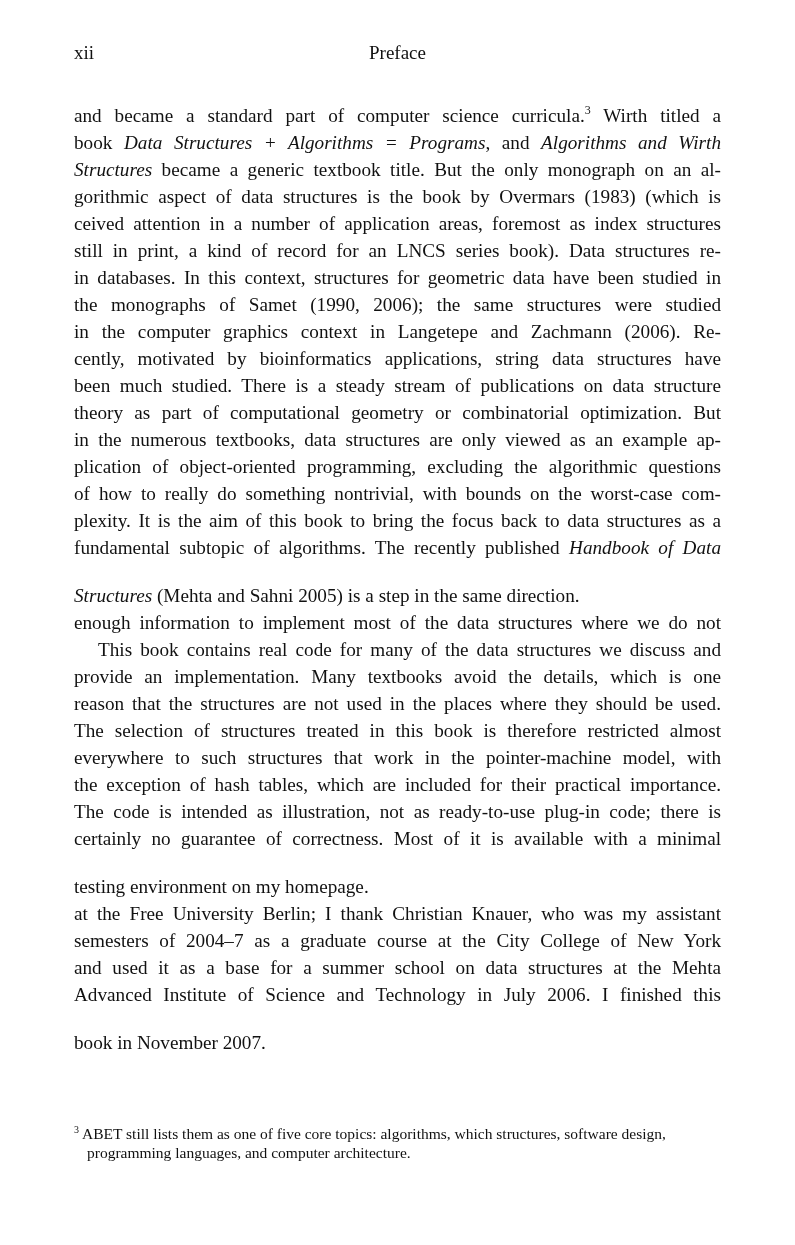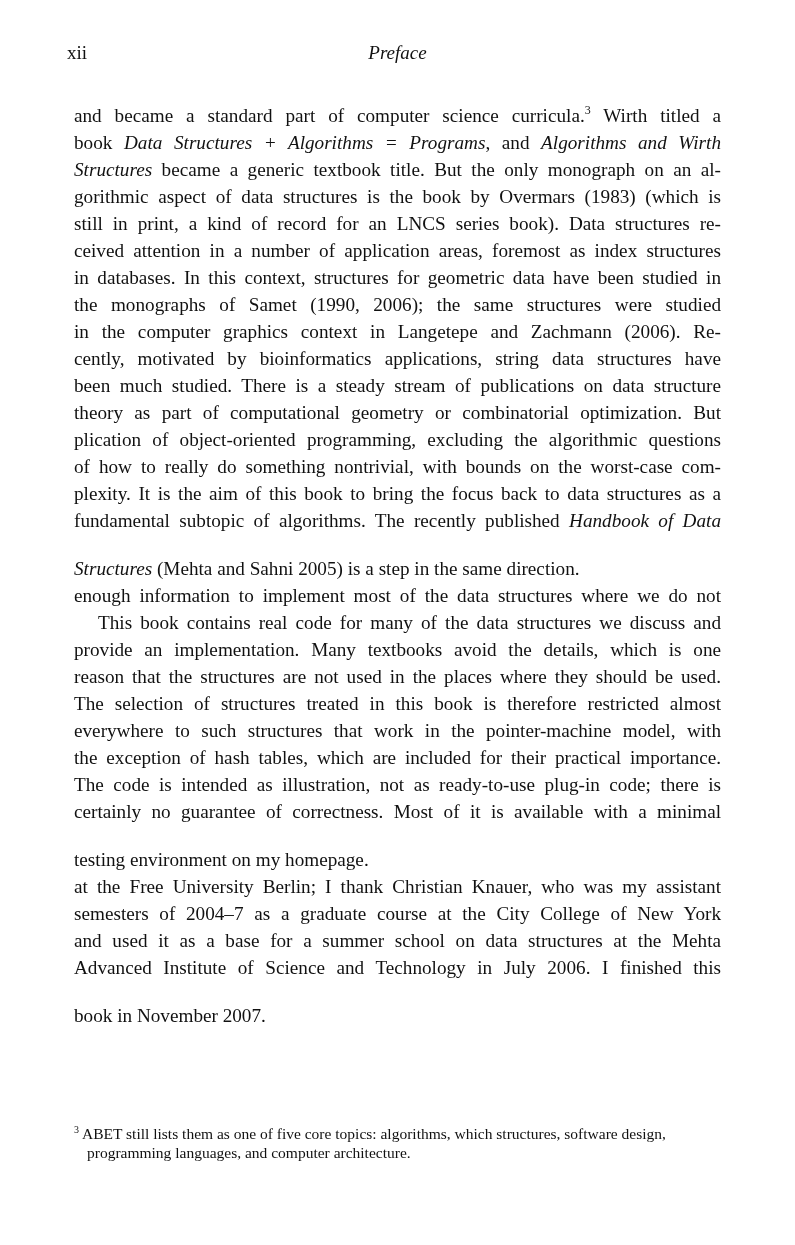--- a/index.html
+++ b/index.html
@@ -1,20 +1,20 @@
 <!DOCTYPE html>
 <html><head>
 <meta charset="utf-8">
 <style>
   html, body { margin: 0; padding: 0; background: #ffffff; }
   body { width: 795px; height: 1245px; position: relative; overflow: hidden;
          font-family: "Liberation Serif", "DejaVu Serif", serif; color: #111111; }
   .hdr { position: absolute; top: 40px; font-size: 19px; line-height: 26px; }
-  #page-num { left: 67px; }
-  #running-title { left: 0; width: 795px; text-align: center; font-style: italic; }
+  #page-num { left: 74px; }
+  #running-title { left: 0; width: 795px; text-align: center; }
   #body-text { position: absolute; left: 74px; top: 102px; width: 647px; }
   .line { height: 27px; line-height: 27px; font-size: 19.2px; white-space: nowrap;
           text-align: justify; text-align-last: justify; overflow: visible; }
   .line.last { text-align-last: left; margin-top: 21px; }
   .line.indent { text-indent: 24px; }
   .line i { font-style: italic; }
   sup { font-size: 12px; line-height: 0; vertical-align: 8px; }
   #footnote { position: absolute; left: 74px; top: 1124px; width: 640px; font-size: 15.5px; line-height: 19px; }
   #footnote .fl { white-space: nowrap; }
   #footnote .fl2 { padding-left: 13px; }
@@ -24,28 +24,29 @@
 <body>
 
 <div id="page-num" class="hdr">xii</div>
 <div id="running-title" class="hdr">Preface</div>
 
 <div id="body-text">
     <div class="line"><span>and became a standard part of computer science curricula.</span><sup>3</sup><span> Wirth titled a</span></div>
     <div class="line"><span>book </span><i>Data Structures + Algorithms = Programs</i><span>, and </span><i>Algorithms and Wirth</i></div>
     <div class="line"><i>Structures</i><span> became a generic textbook title. But the only monograph on an al-</span></div>
     <div class="line"><span>gorithmic aspect of data structures is the book by Overmars (1983) (which is</span></div>
+    <div class="line"><span>ceived attention in a number of application areas, foremost as index structures</span></div>
     <div class="line"><span>still in print, a kind of record for an LNCS series book). Data structures re-</span></div>
-    <div class="line"><span>ceived attention in a number of application areas, foremost as index structures</span></div>
     <div class="line"><span>in databases. In this context, structures for geometric data have been studied in</span></div>
     <div class="line"><span>the monographs of Samet (1990, 2006); the same structures were studied</span></div>
     <div class="line"><span>in the computer graphics context in Langetepe and Zachmann (2006). Re-</span></div>
     <div class="line"><span>cently, motivated by bioinformatics applications, string data structures have</span></div>
     <div class="line"><span>been much studied. There is a steady stream of publications on data structure</span></div>
     <div class="line"><span>theory as part of computational geometry or combinatorial optimization. But</span></div>
+    <div class="line"><span>in the numerous textbooks, data structures are only viewed as an example ap-</span></div>
     <div class="line"><span>plication of object-oriented programming, excluding the algorithmic questions</span></div>
     <div class="line"><span>of how to really do something nontrivial, with bounds on the worst-case com-</span></div>
     <div class="line"><span>plexity. It is the aim of this book to bring the focus back to data structures as a</span></div>
     <div class="line"><span>fundamental subtopic of algorithms. The recently published </span><i>Handbook of Data</i></div>
     <div class="line last"><i>Structures</i><span> (Mehta and Sahni 2005) is a step in the same direction.</span></div>
     <div class="line"><span>enough information to implement most of the data structures where we do not</span></div>
     <div class="line indent"><span>This book contains real code for many of the data structures we discuss and</span></div>
     <div class="line"><span>provide an implementation. Many textbooks avoid the details, which is one</span></div>
     <div class="line"><span>reason that the structures are not used in the places where they should be used.</span></div>
     <div class="line"><span>The selection of structures treated in this book is therefore restricted almost</span></div>

